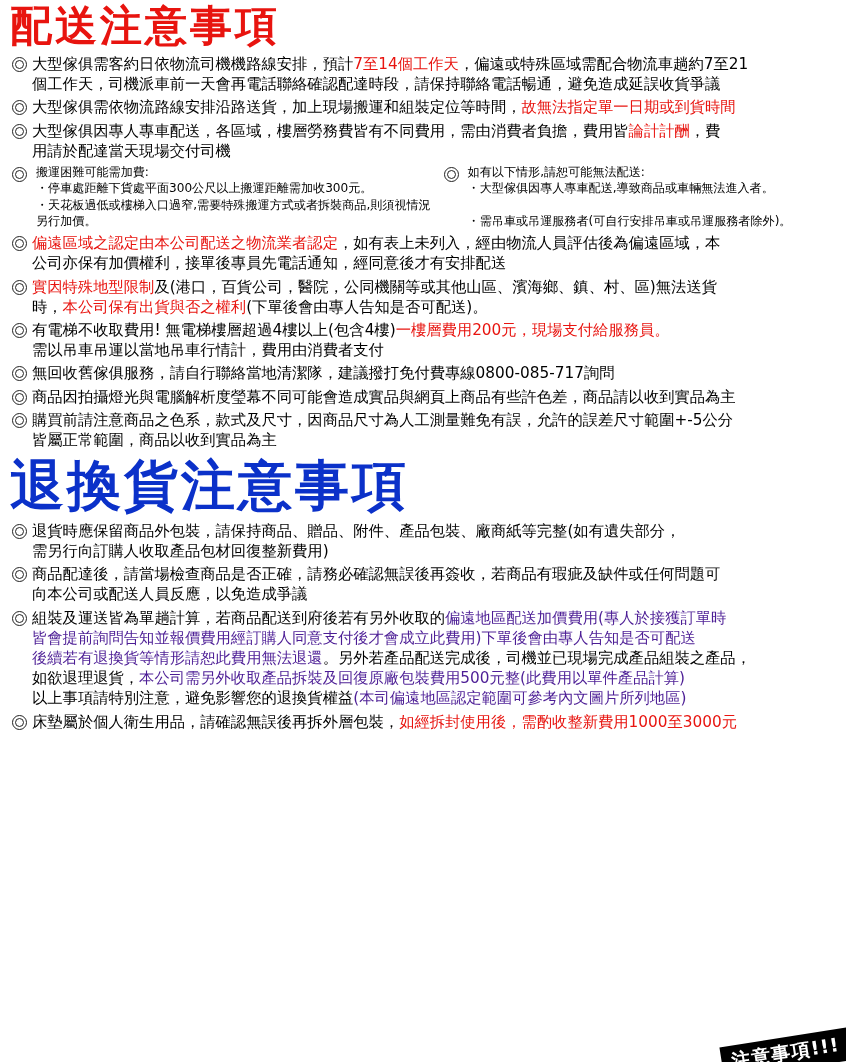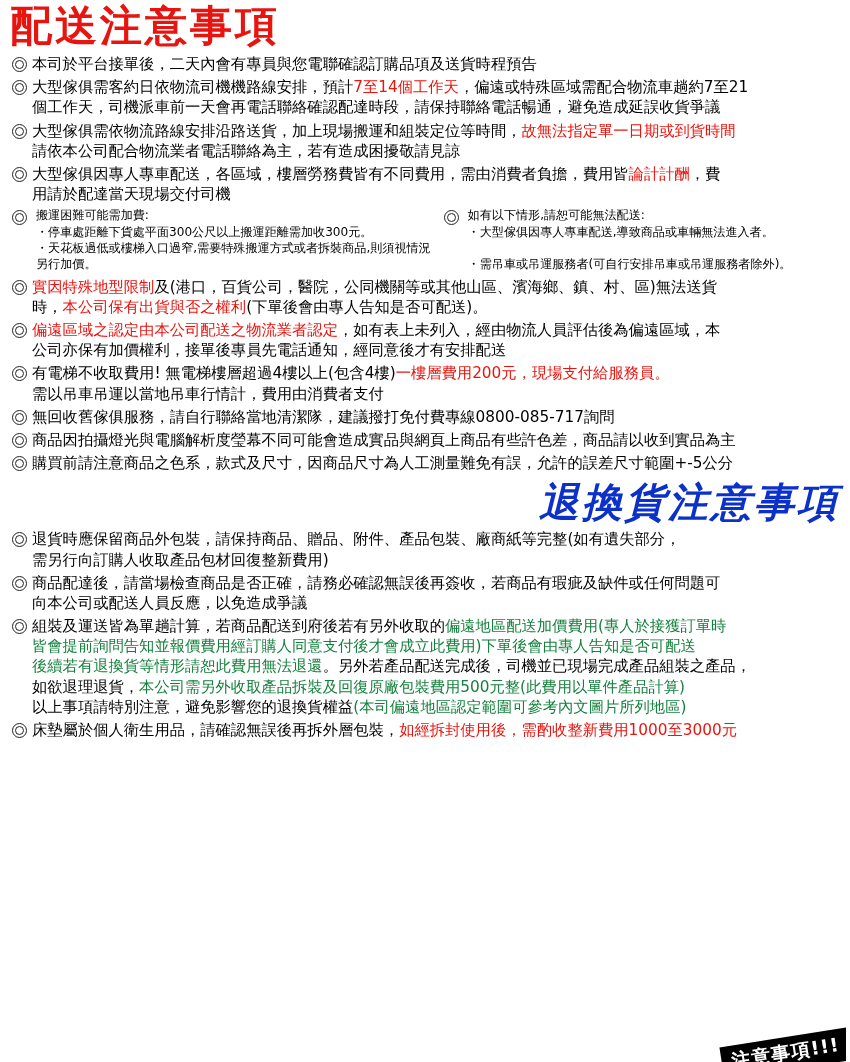--- a/index.html
+++ b/index.html
@@ -25,28 +25,27 @@
   .title {
     color: #e8140f;
     font-weight: bold;
     font-size: 42px;
     letter-spacing: 3px;
     line-height: 1.05;
     margin: 4px 0 6px 0;
     font-family: "DejaVu Sans", "Liberation Sans", sans-serif;
   }
   .title2 {
-    text-align: right;
+    text-align: left;
     color: #0b31c9;
     font-weight: bold;
-    font-size: 40px;
+    font-size: 54px;
     letter-spacing: 3px;
     line-height: 1.05;
     margin: 8px 0 6px 0;
-    font-style: italic;
   }
   .rows { display: block; }
   .row {
     display: flex;
     align-items: flex-start;
     margin: 0 0 3px 0;
     padding: 0;
   }
   .bullet {
     flex: 0 0 auto;
@@ -74,21 +73,21 @@
     box-sizing: border-box;
   }
   .txt {
     font-size: 15.3px;
     line-height: 1.32;
     letter-spacing: 0px;
     flex: 1 1 auto;
     padding-right: 2px;
   }
   .red { color: #e8140f; }
-  .blue { color: #15803d; }
+  .blue { color: #4c1d95; }
   .two-col {
     display: flex;
     align-items: flex-end;
     margin-bottom: 4px;
   }
   .col {
     display: flex;
     align-items: flex-start;
     flex: 1 1 50%;
   }
@@ -124,40 +123,33 @@
   }
 </style>
 </head>
 <body>
 
 <div class="page">
 
   <div class="title">配送注意事項</div>
 
   <div class="rows">
-    <div class="row">
-      <span class="bullet"></span>
-      <span class="txt">
-        <span>本司於平台接單後，二天內會有專員與您電聯確認訂購品項及送貨時程預告</span>
-      </span>
-    </div>
 
     <div class="row">
       <span class="bullet"></span>
       <span class="txt">
         <span>大型傢俱需客約日依物流司機機路線安排，預計</span><span class="red">7至14個工作天</span><span>，偏遠或特殊區域需配合物流車趟約7至21</span><br>
         <span>個工作天，司機派車前一天會再電話聯絡確認配達時段，請保持聯絡電話暢通，避免造成延誤收貨爭議</span>
       </span>
     </div>
 
     <div class="row">
       <span class="bullet"></span>
       <span class="txt">
         <span>大型傢俱需依物流路線安排沿路送貨，加上現場搬運和組裝定位等時間，</span><span class="red">故無法指定單一日期或到貨時間</span><br>
-        <span>請依本公司配合物流業者電話聯絡為主，若有造成困擾敬請見諒</span>
       </span>
     </div>
 
     <div class="row">
       <span class="bullet"></span>
       <span class="txt">
         <span>大型傢俱因專人專車配送，各區域，樓層勞務費皆有不同費用，需由消費者負擔，費用皆</span><span class="red">論計計酬</span><span>，費</span><br>
         <span>用請於配達當天現場交付司機</span>
       </span>
     </div>
@@ -180,36 +172,36 @@
         <br>
         <span>・</span><span>需吊車或吊運服務者(可自行安排吊車或吊運服務者除外)。</span>
       </span>
     </div>
   </div>
 
   <div class="rows">
     <div class="row">
       <span class="bullet"></span>
       <span class="txt">
+        <span class="red">偏遠區域之認定由本公司配送之物流業者認定</span><span>，如有表上未列入，經由物流人員評估後為偏遠區域，本</span><br>
+        <span>公司亦保有加價權利，接單後專員先電話通知，經同意後才有安排配送</span>
+      </span>
+    </div>
+
+    <div class="row">
+      <span class="bullet"></span>
+      <span class="txt">
         <span class="red">實因特殊地型限制</span><span>及(港口，百貨公司，醫院，公同機關等或其他山區、濱海鄉、鎮、村、區)無法送貨</span><br>
         <span>時，</span><span class="red">本公司保有出貨與否之權利</span><span>(下單後會由專人告知是否可配送)。</span>
       </span>
     </div>
 
     <div class="row">
       <span class="bullet"></span>
       <span class="txt">
-        <span class="red">偏遠區域之認定由本公司配送之物流業者認定</span><span>，如有表上未列入，經由物流人員評估後為偏遠區域，本</span><br>
-        <span>公司亦保有加價權利，接單後專員先電話通知，經同意後才有安排配送</span>
-      </span>
-    </div>
-
-    <div class="row">
-      <span class="bullet"></span>
-      <span class="txt">
         <span>有電梯不收取費用! 無電梯樓層超過4樓以上(包含4樓)</span><span class="red">一樓層費用200元，現場支付給服務員。</span><br>
         <span>需以吊車吊運以當地吊車行情計，費用由消費者支付</span>
       </span>
     </div>
 
     <div class="row">
       <span class="bullet"></span>
       <span class="txt">
         <span>無回收舊傢俱服務，請自行聯絡當地清潔隊，建議撥打免付費專線0800-085-717詢問</span>
       </span>
@@ -219,20 +211,21 @@
       <span class="bullet"></span>
       <span class="txt">
         <span>商品因拍攝燈光與電腦解析度瑩幕不同可能會造成實品與網頁上商品有些許色差，商品請以收到實品為主</span>
       </span>
     </div>
 
     <div class="row">
       <span class="bullet"></span>
       <span class="txt">
         <span>購買前請注意商品之色系，款式及尺寸，因商品尺寸為人工測量難免有誤，允許的誤差尺寸範圍+-5公分</span><br>
+        <span>皆屬正常範圍，商品以收到實品為主</span>
       </span>
     </div>
   </div>
 
   <div class="title2">退換貨注意事項</div>
 
   <div class="rows">
     <div class="row">
       <span class="bullet"></span>
       <span class="txt">

